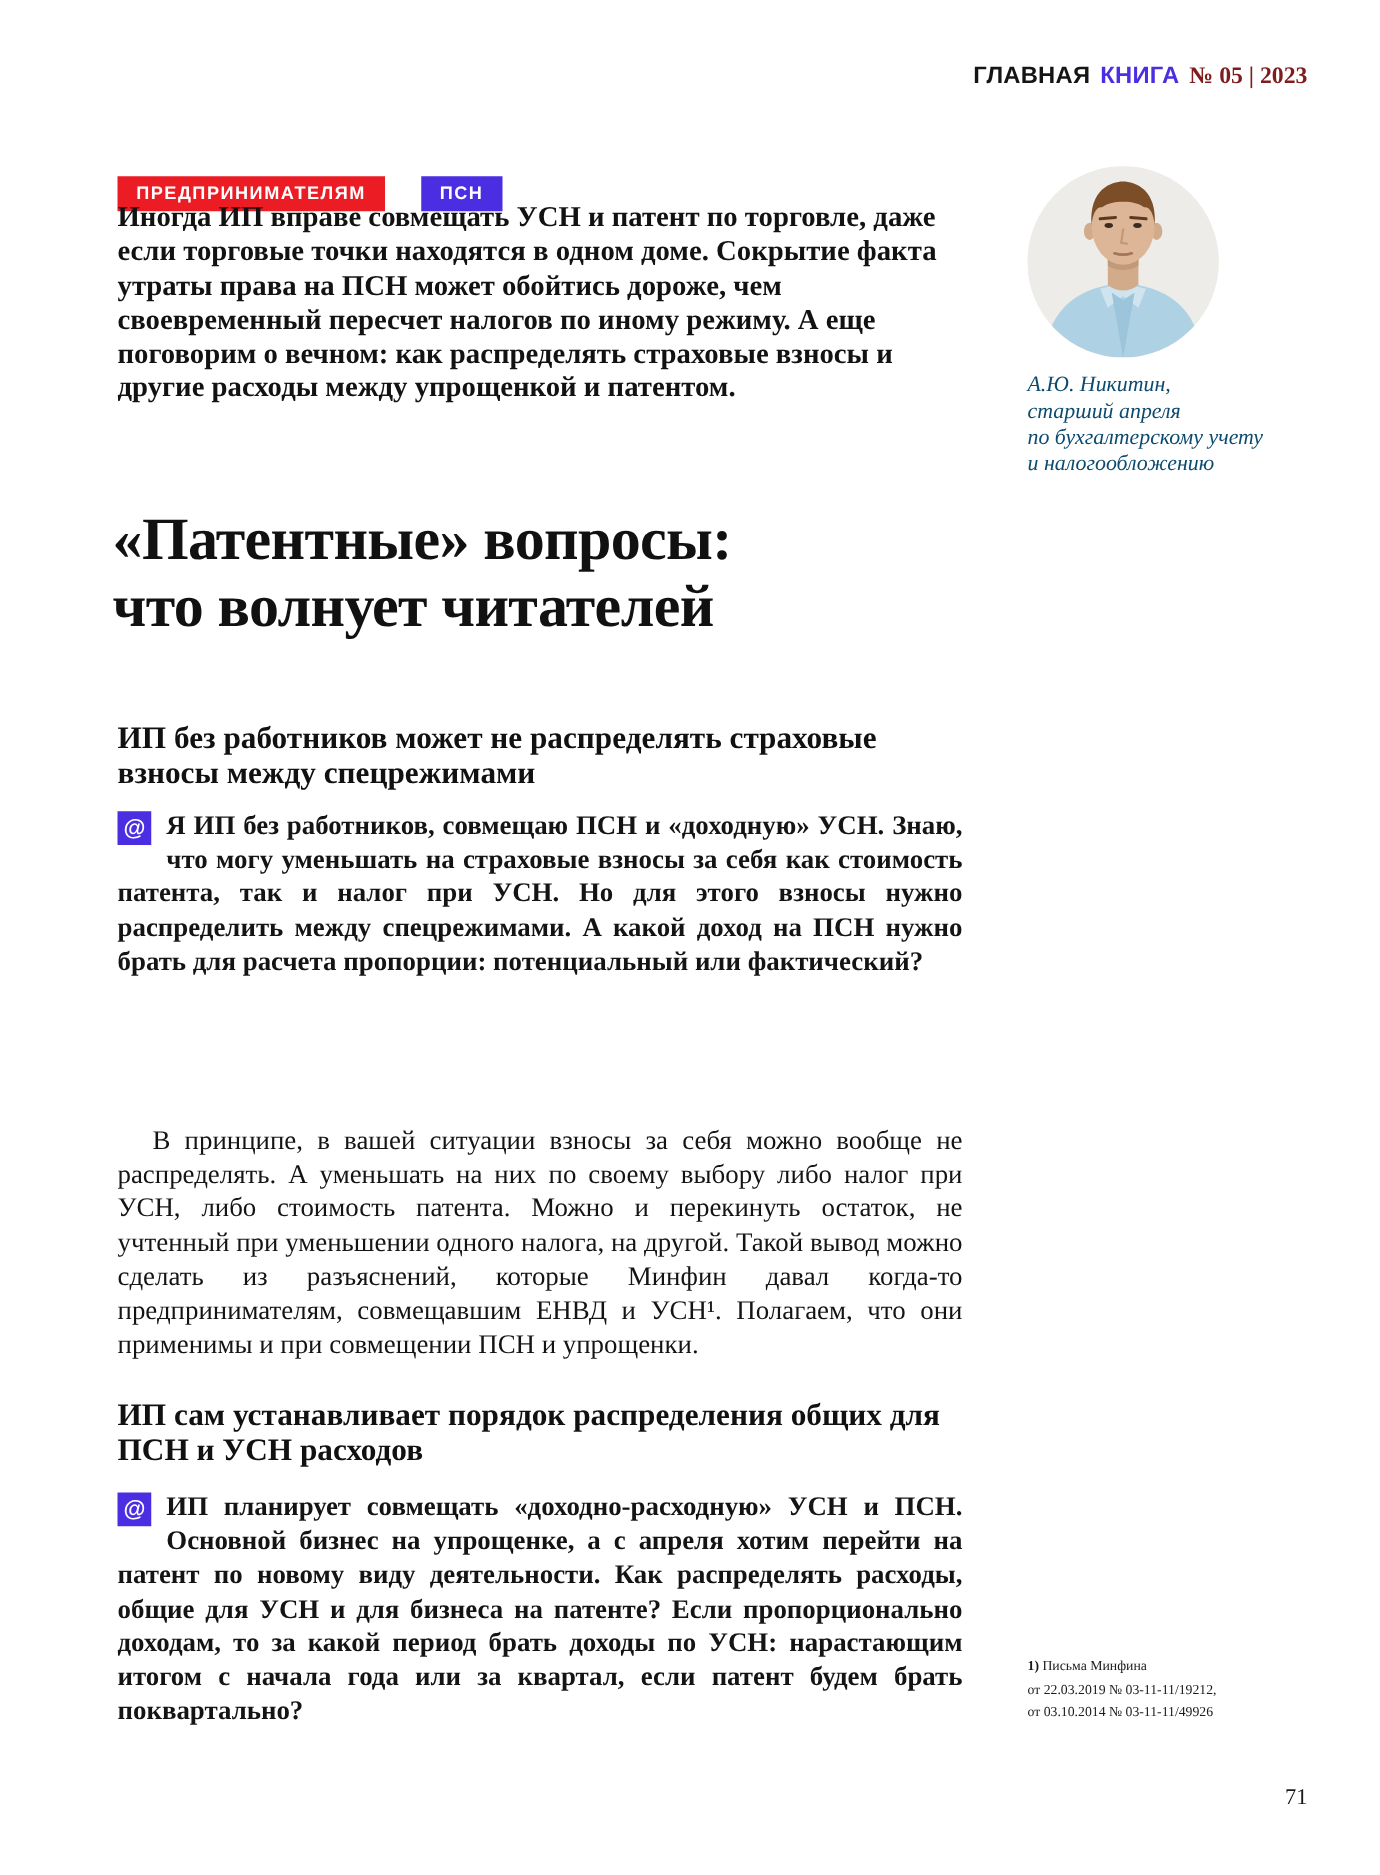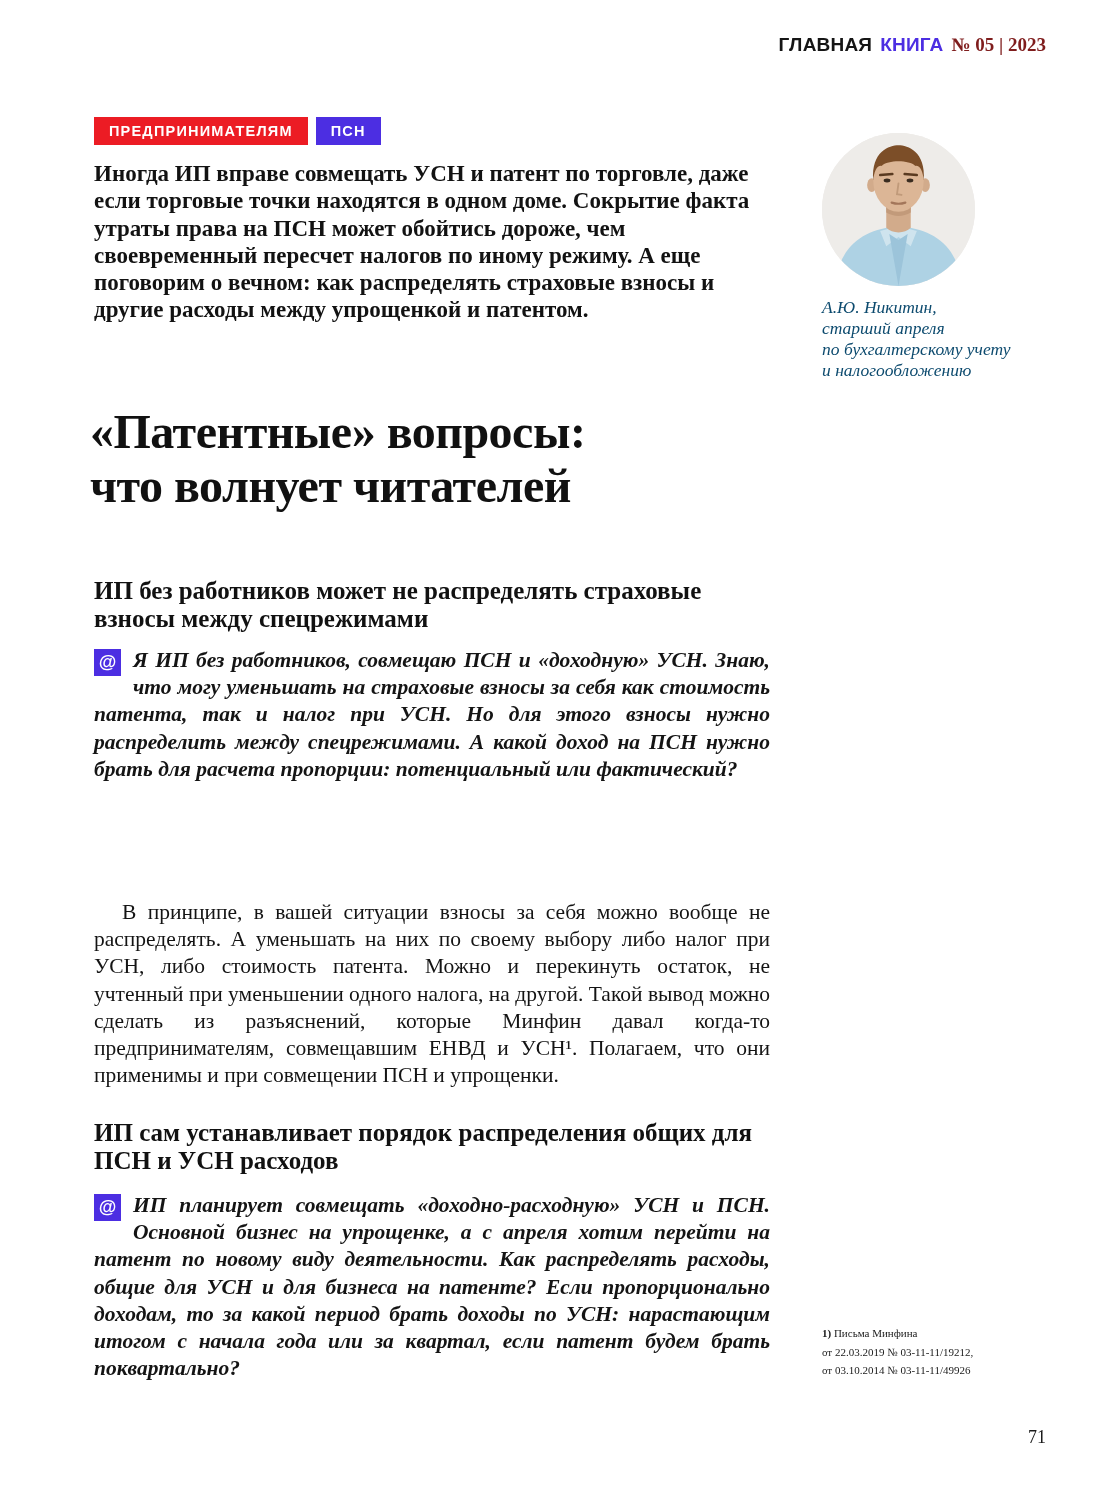--- a/index.html
+++ b/index.html
@@ -9,21 +9,21 @@
     width: 1104px;
     height: 1500px;
     background: #ffffff;
     font-family: "Liberation Serif", "DejaVu Serif", serif;
     color: #161616;
     overflow: hidden;
   }
   
   .masthead {
     position: absolute;
-    top: 34px;
+    top: 50px;
     right: 58px;
     display: flex;
     align-items: flex-end;
     gap: 8px;
     white-space: nowrap;
   }
   .brand-main, .brand-accent {
     font-family: "Liberation Sans", "DejaVu Sans", sans-serif;
     font-weight: 800;
     font-size: 19px;
@@ -33,24 +33,24 @@
   .brand-accent { color: #4c2ee2; }
   .issue {
     font-family: "Liberation Serif", "DejaVu Serif", serif;
     font-weight: 700;
     font-size: 19px;
     color: #7f1d1d;
   }
   
   .tags-row {
     position: absolute;
-    top: 117px;
+    top: 141px;
     left: 94px;
     display: flex;
-    gap: 8px;
+    gap: 29px;
   }
   .tag {
     display: inline-flex;
     align-items: center;
     justify-content: center;
     height: 28px;
     padding: 0 15px;
     color: #ffffff;
     font-family: "Liberation Sans", "DejaVu Sans", sans-serif;
     font-weight: 700;
@@ -125,21 +125,21 @@
     width: 676px;
     font-size: 21.5px;
     line-height: 27.2px;
     text-align: justify;
     color: #141414;
   }
   .q-sec1 { top: 647px; }
   .a1-p1  { top: 786px; }
   .a1-p2  { top: 899px; text-indent: 28px; }
   .q-sec2 { top: 1192px; }
-  .question-text { font-weight: 700; font-style: italic; }
+  .question-text { font-weight: 700; }
   .at-badge {
     float: left;
     width: 27px;
     height: 27px;
     margin: 2px 12px 0 0;
     background: #4c2ee2;
     color: #ffffff;
     font-family: "Liberation Sans", "DejaVu Sans", sans-serif;
     font-weight: 700;
     font-size: 18px;

